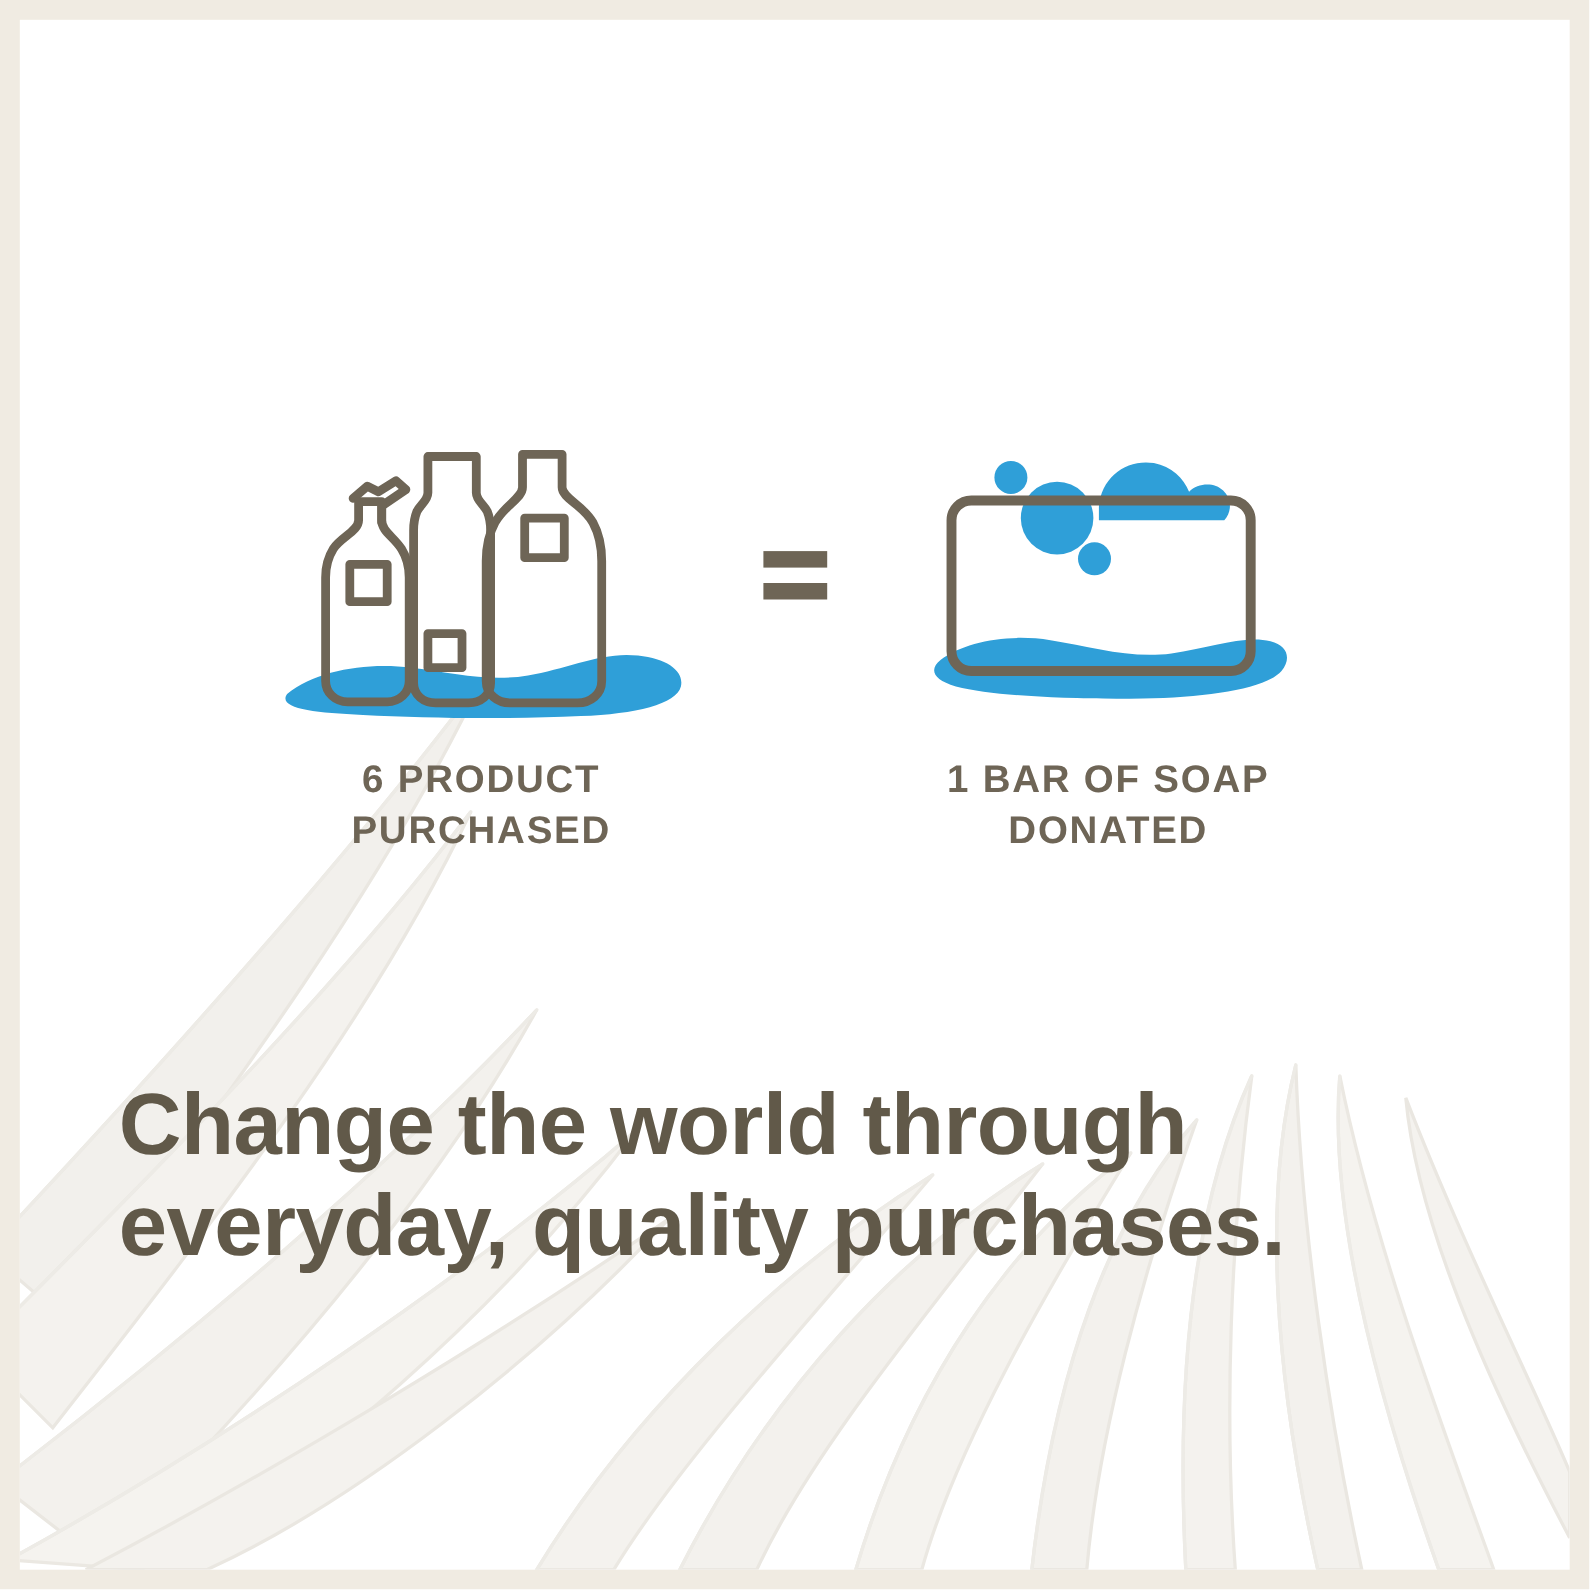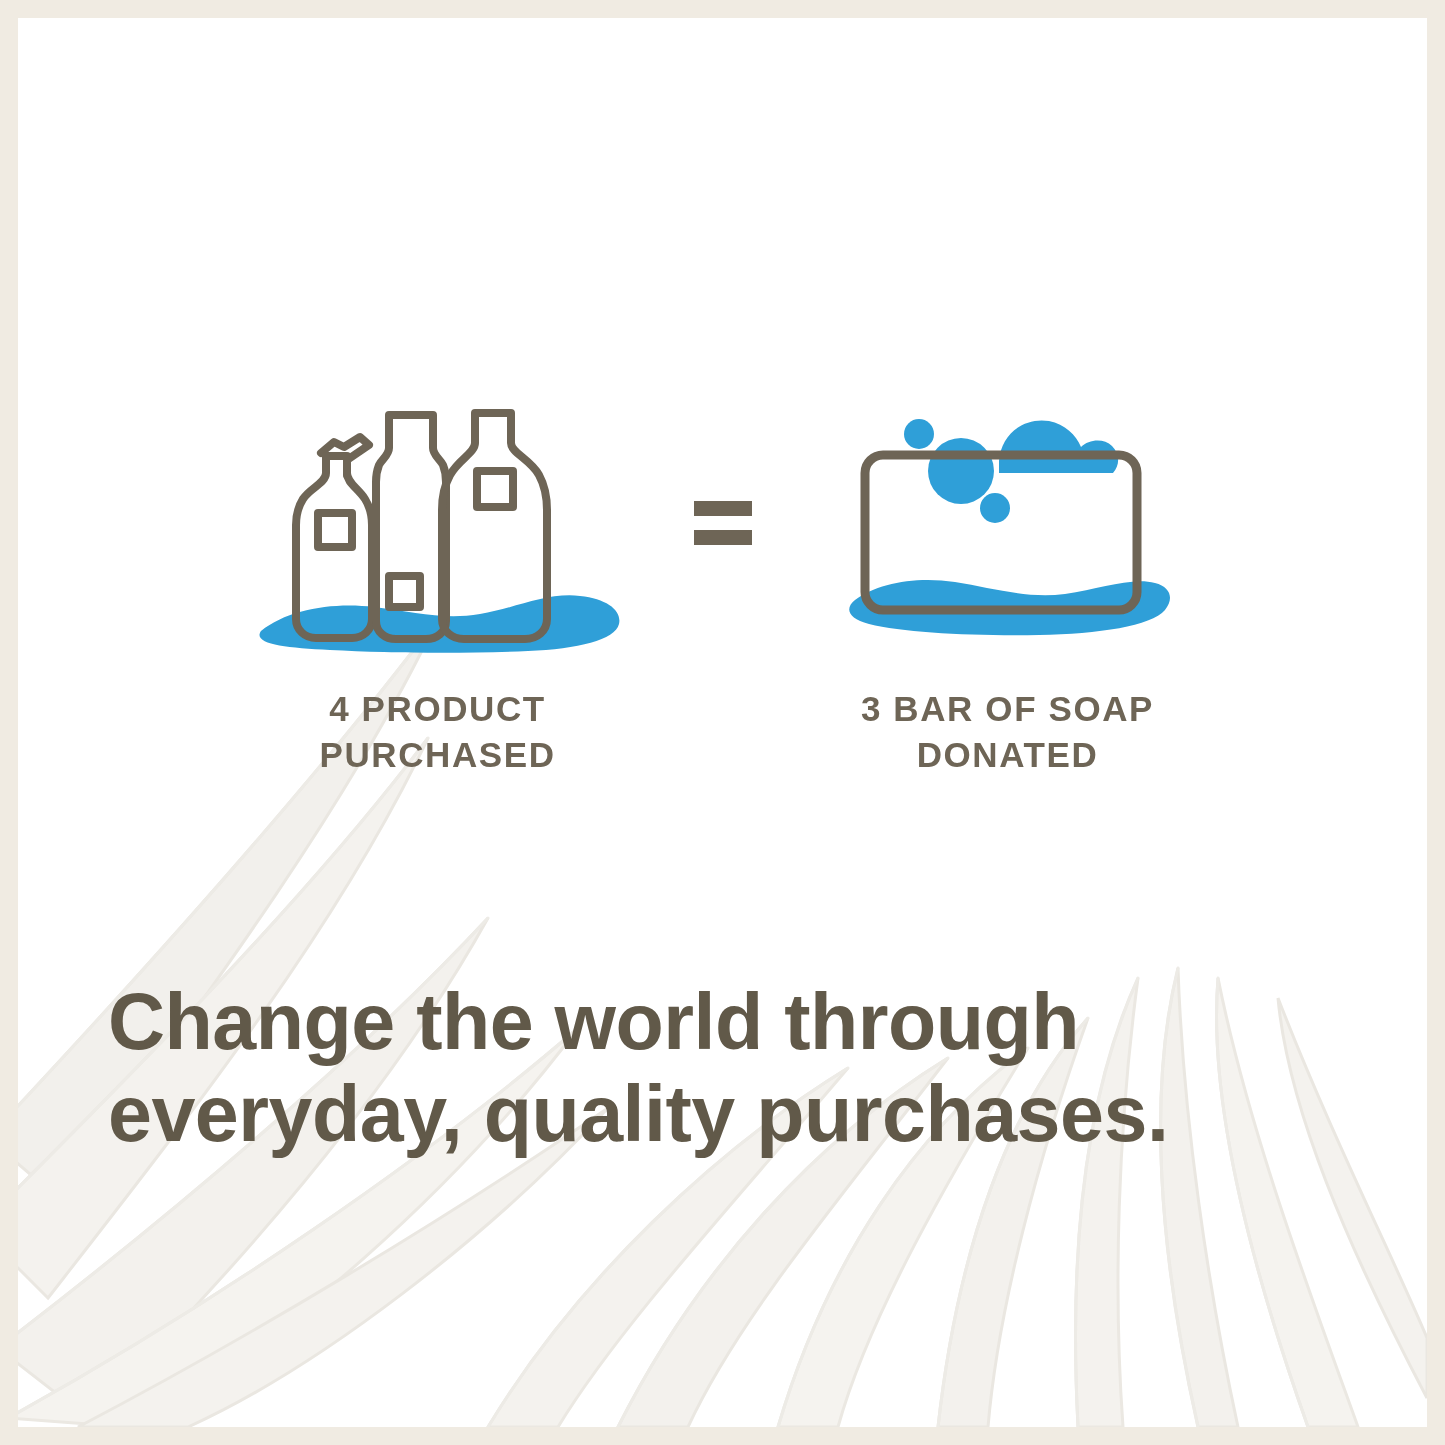--- a/index.html
+++ b/index.html
@@ -212,21 +212,21 @@
                        C 299 238, 289 246, 277 246
                        L 216 246
                        C 204 246, 194 238, 194 226
                        L 194 117
                        C 194 104, 196 93, 202 82
                        C 211 66, 227 60, 227 50 Z"></path>
               <rect x="229" y="78" width="36" height="36"></rect>
             </g>
           </svg>
         </div>
-        <div class="promise-label">4 PRODUCT
+        <div class="promise-label">6 PRODUCT
 PURCHASED</div>
       </div>
 
       <div class="equals-col">
         <div class="equals-mark">
           <span class="equals-bar"></span>
           <span class="equals-bar"></span>
         </div>
       </div>
 
@@ -250,21 +250,21 @@
                      C 150 195, 184 206, 222 201
                      C 258 196, 288 184, 312 190
                      C 328 194, 331 206, 322 217
                      C 308 233, 256 241, 196 242
                      C 130 243, 62 240, 26 231
                      C 4 225, 2 215, 12 207 Z" fill="#2F9FD8"></path>
 
             <rect x="22" y="62" width="272" height="155" rx="18" ry="18" fill="none" stroke="#6E6556" stroke-width="9"></rect>
           </svg>
         </div>
-        <div class="promise-label">3 BAR OF SOAP
+        <div class="promise-label">1 BAR OF SOAP
 DONATED</div>
       </div>
 
     </div>
 
     <h1 class="headline">Change the world through
 everyday, quality purchases.</h1>
 
   </div>
 </div>

